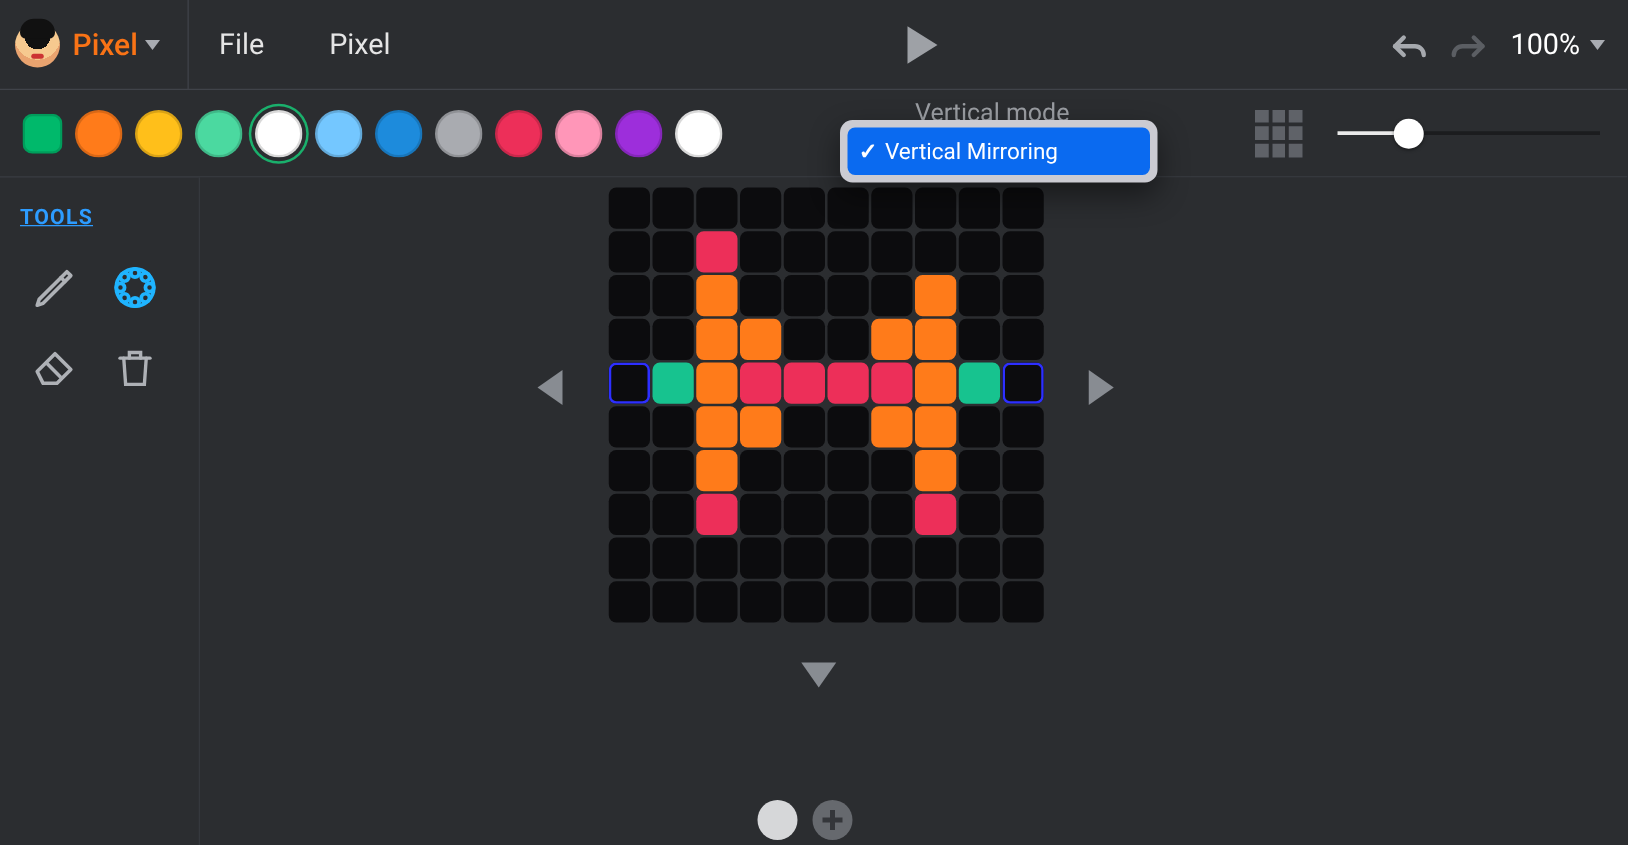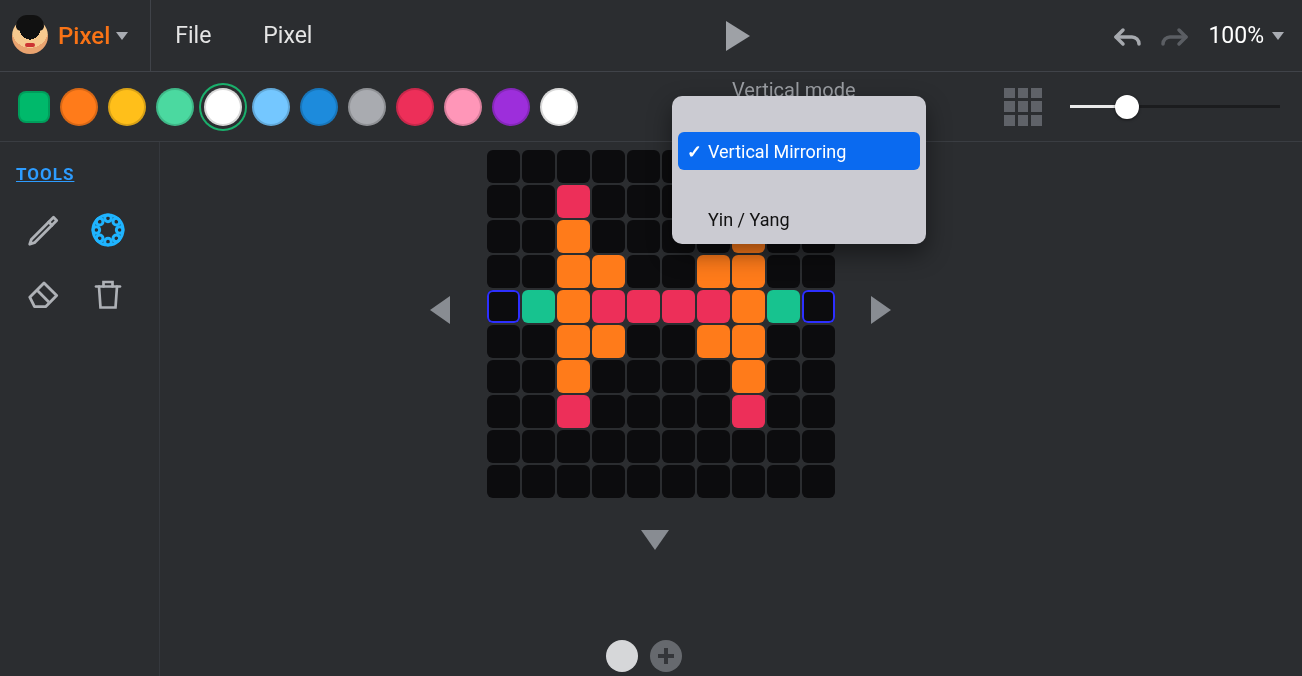--- a/index.html
+++ b/index.html
@@ -113,21 +113,20 @@
   }
   .opt {
     display:flex; align-items:center;
     height:38px;
     border-radius:6px;
     padding:0 12px 0 30px;
     font-size:18px;
     color:#111;
     position:relative;
     cursor:pointer;
-    margin-top:30px;
   }
   .opt.sel {
     background:#0a6af0; color:#fff;
   }
   .opt.sel::before {
     content:"✓"; position:absolute; left:9px; font-weight:700;
   }
 
   .toolbar-right {
     position:absolute; right:22px; top:0; bottom:0;
@@ -266,21 +265,20 @@
     <div class="slider">
       <div class="track">
           <div class="knob"></div>
         </div>
     </div>
   </div>
 </div>
 
 <div class="sym-dropdown">
   <div class="opt sel">Vertical Mirroring</div>
-  <div class="opt">Yin / Yang</div>
 </div>
 
 <div class="body-area">
 
   <div class="sidebar">
     <div class="tools-label">TOOLS</div>
     <div class="tool-grid">
       <div class="tool">
         <svg width="38" height="38" viewBox="0 0 24 24" fill="none" stroke-width="1.8" stroke-linecap="round" stroke-linejoin="round">
           <path d="M3 21 L6 20 L20 6 L18 4 L4 18 Z"></path>

